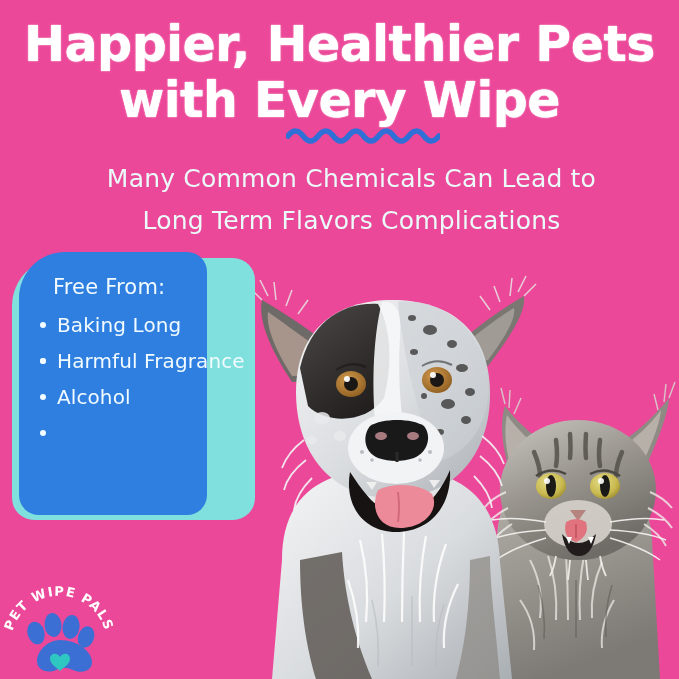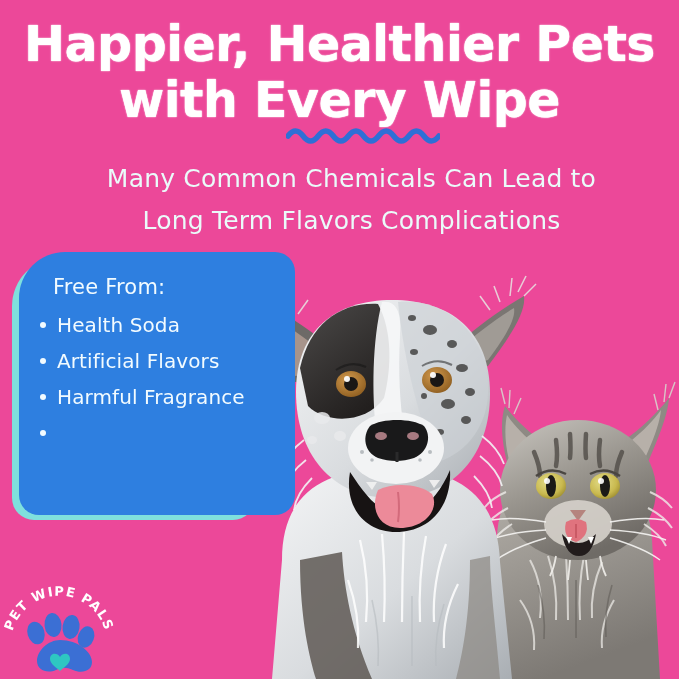--- a/index.html
+++ b/index.html
@@ -72,21 +72,21 @@
     top: 258px;
     width: 243px;
     height: 262px;
     background: #7fe0dd;
     border-radius: 48px 22px 22px 22px;
   }
   .card {
     position: absolute;
     left: 19px;
     top: 252px;
-    width: 276px;
+    width: 188px;
     height: 263px;
     background: #2e7fe0;
     border-radius: 46px 20px 20px 20px;
   }
   .card-title {
     position: absolute;
     left: 34px;
     top: 23px;
     color: #f2fbff;
     font-family: "DejaVu Sans", sans-serif;
@@ -397,23 +397,24 @@
 
   <div class="subhead">
     <span class="ln">Many Common Chemicals Can Lead to</span>
     <span class="ln">Long Term Flavors Complications</span>
   </div>
 
   <div class="card-shadow"></div>
   <div class="card">
     <div class="card-title">Free From:</div>
     <ul class="card-list">
-      <li><span class="dot"></span><span>Health Soda</span></li>
-      <li><span class="dot"></span><span>Artificial Flavors</span></li>
+      <li><span class="dot"></span><span>Baking Long</span></li>
+      <li><span class="dot"></span></li>
       <li><span class="dot"></span><span>Harmful Fragrance</span></li>
+      <li><span class="dot"></span><span>Alcohol</span></li>
       <li><span class="dot"></span></li>
     </ul>
   </div>
 
   <div class="logo">
     <svg width="110" height="98" viewBox="0 0 110 98" aria-hidden="true">
       <defs>
         <path id="arcPath" d="M 8 56 A 48 48 0 0 1 102 56" fill="none"></path>
       </defs>
       <text font-family="DejaVu Sans, sans-serif" font-size="13" font-weight="bold" fill="#ffffff" letter-spacing="1.2">

